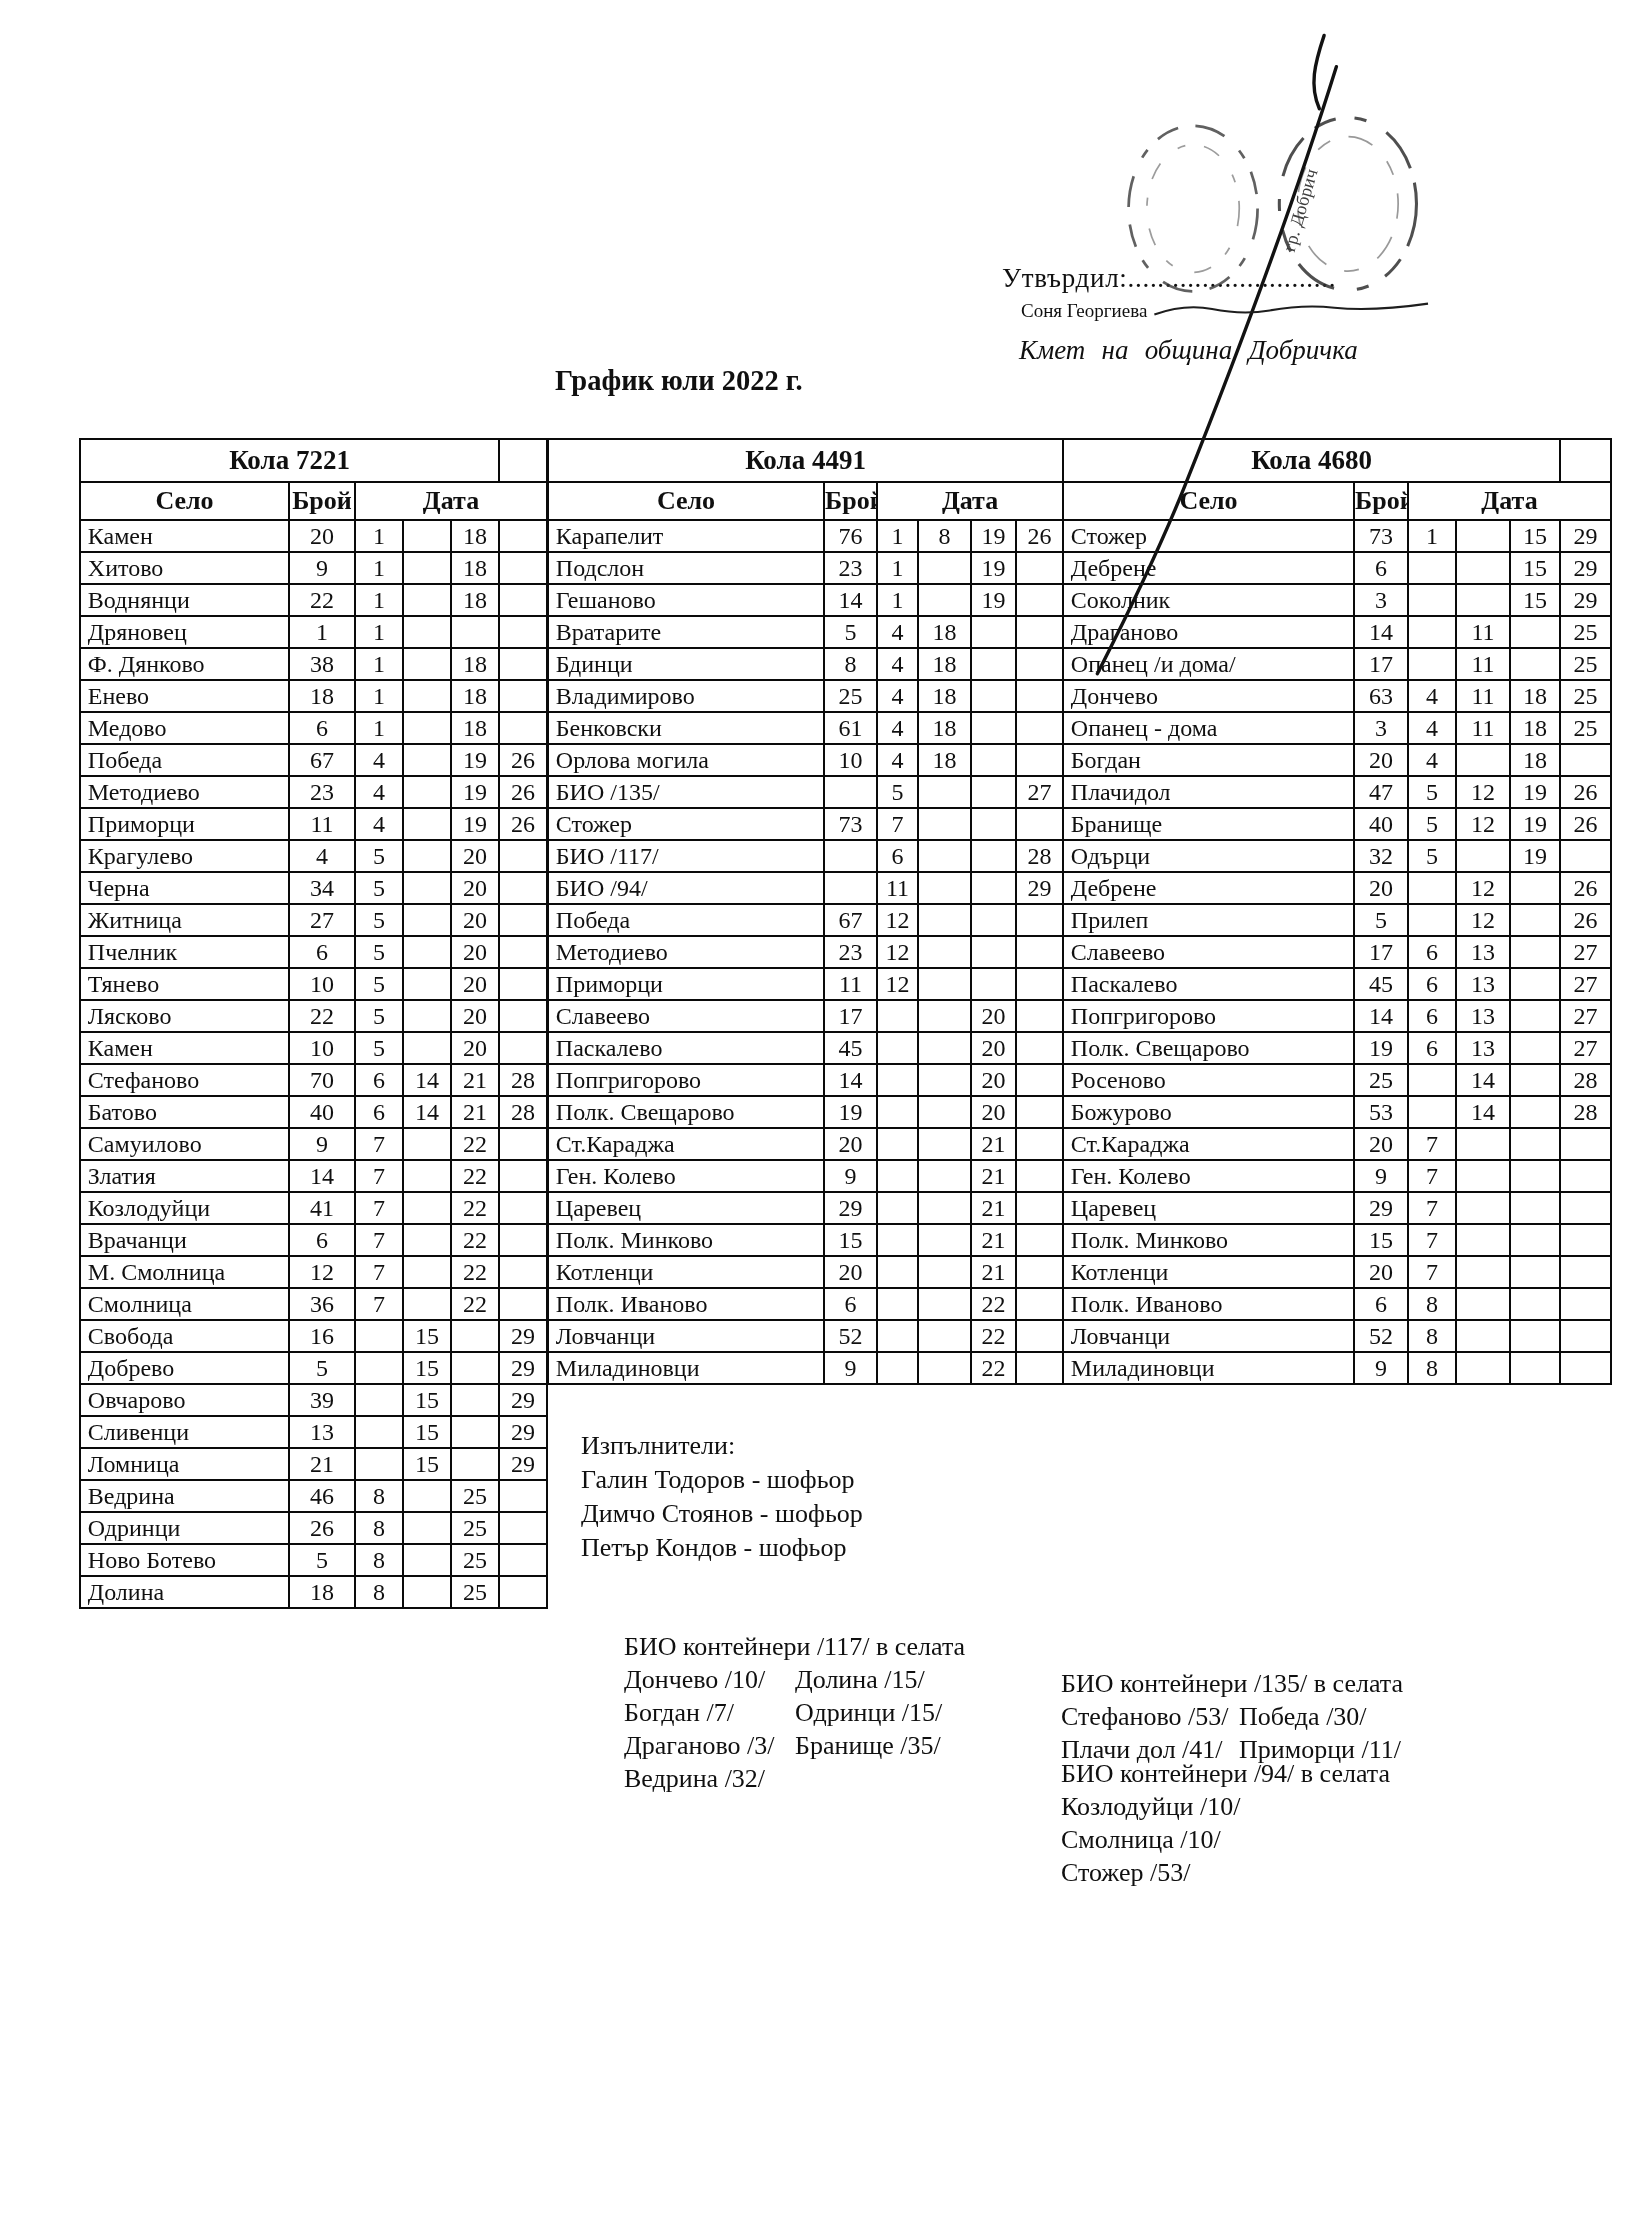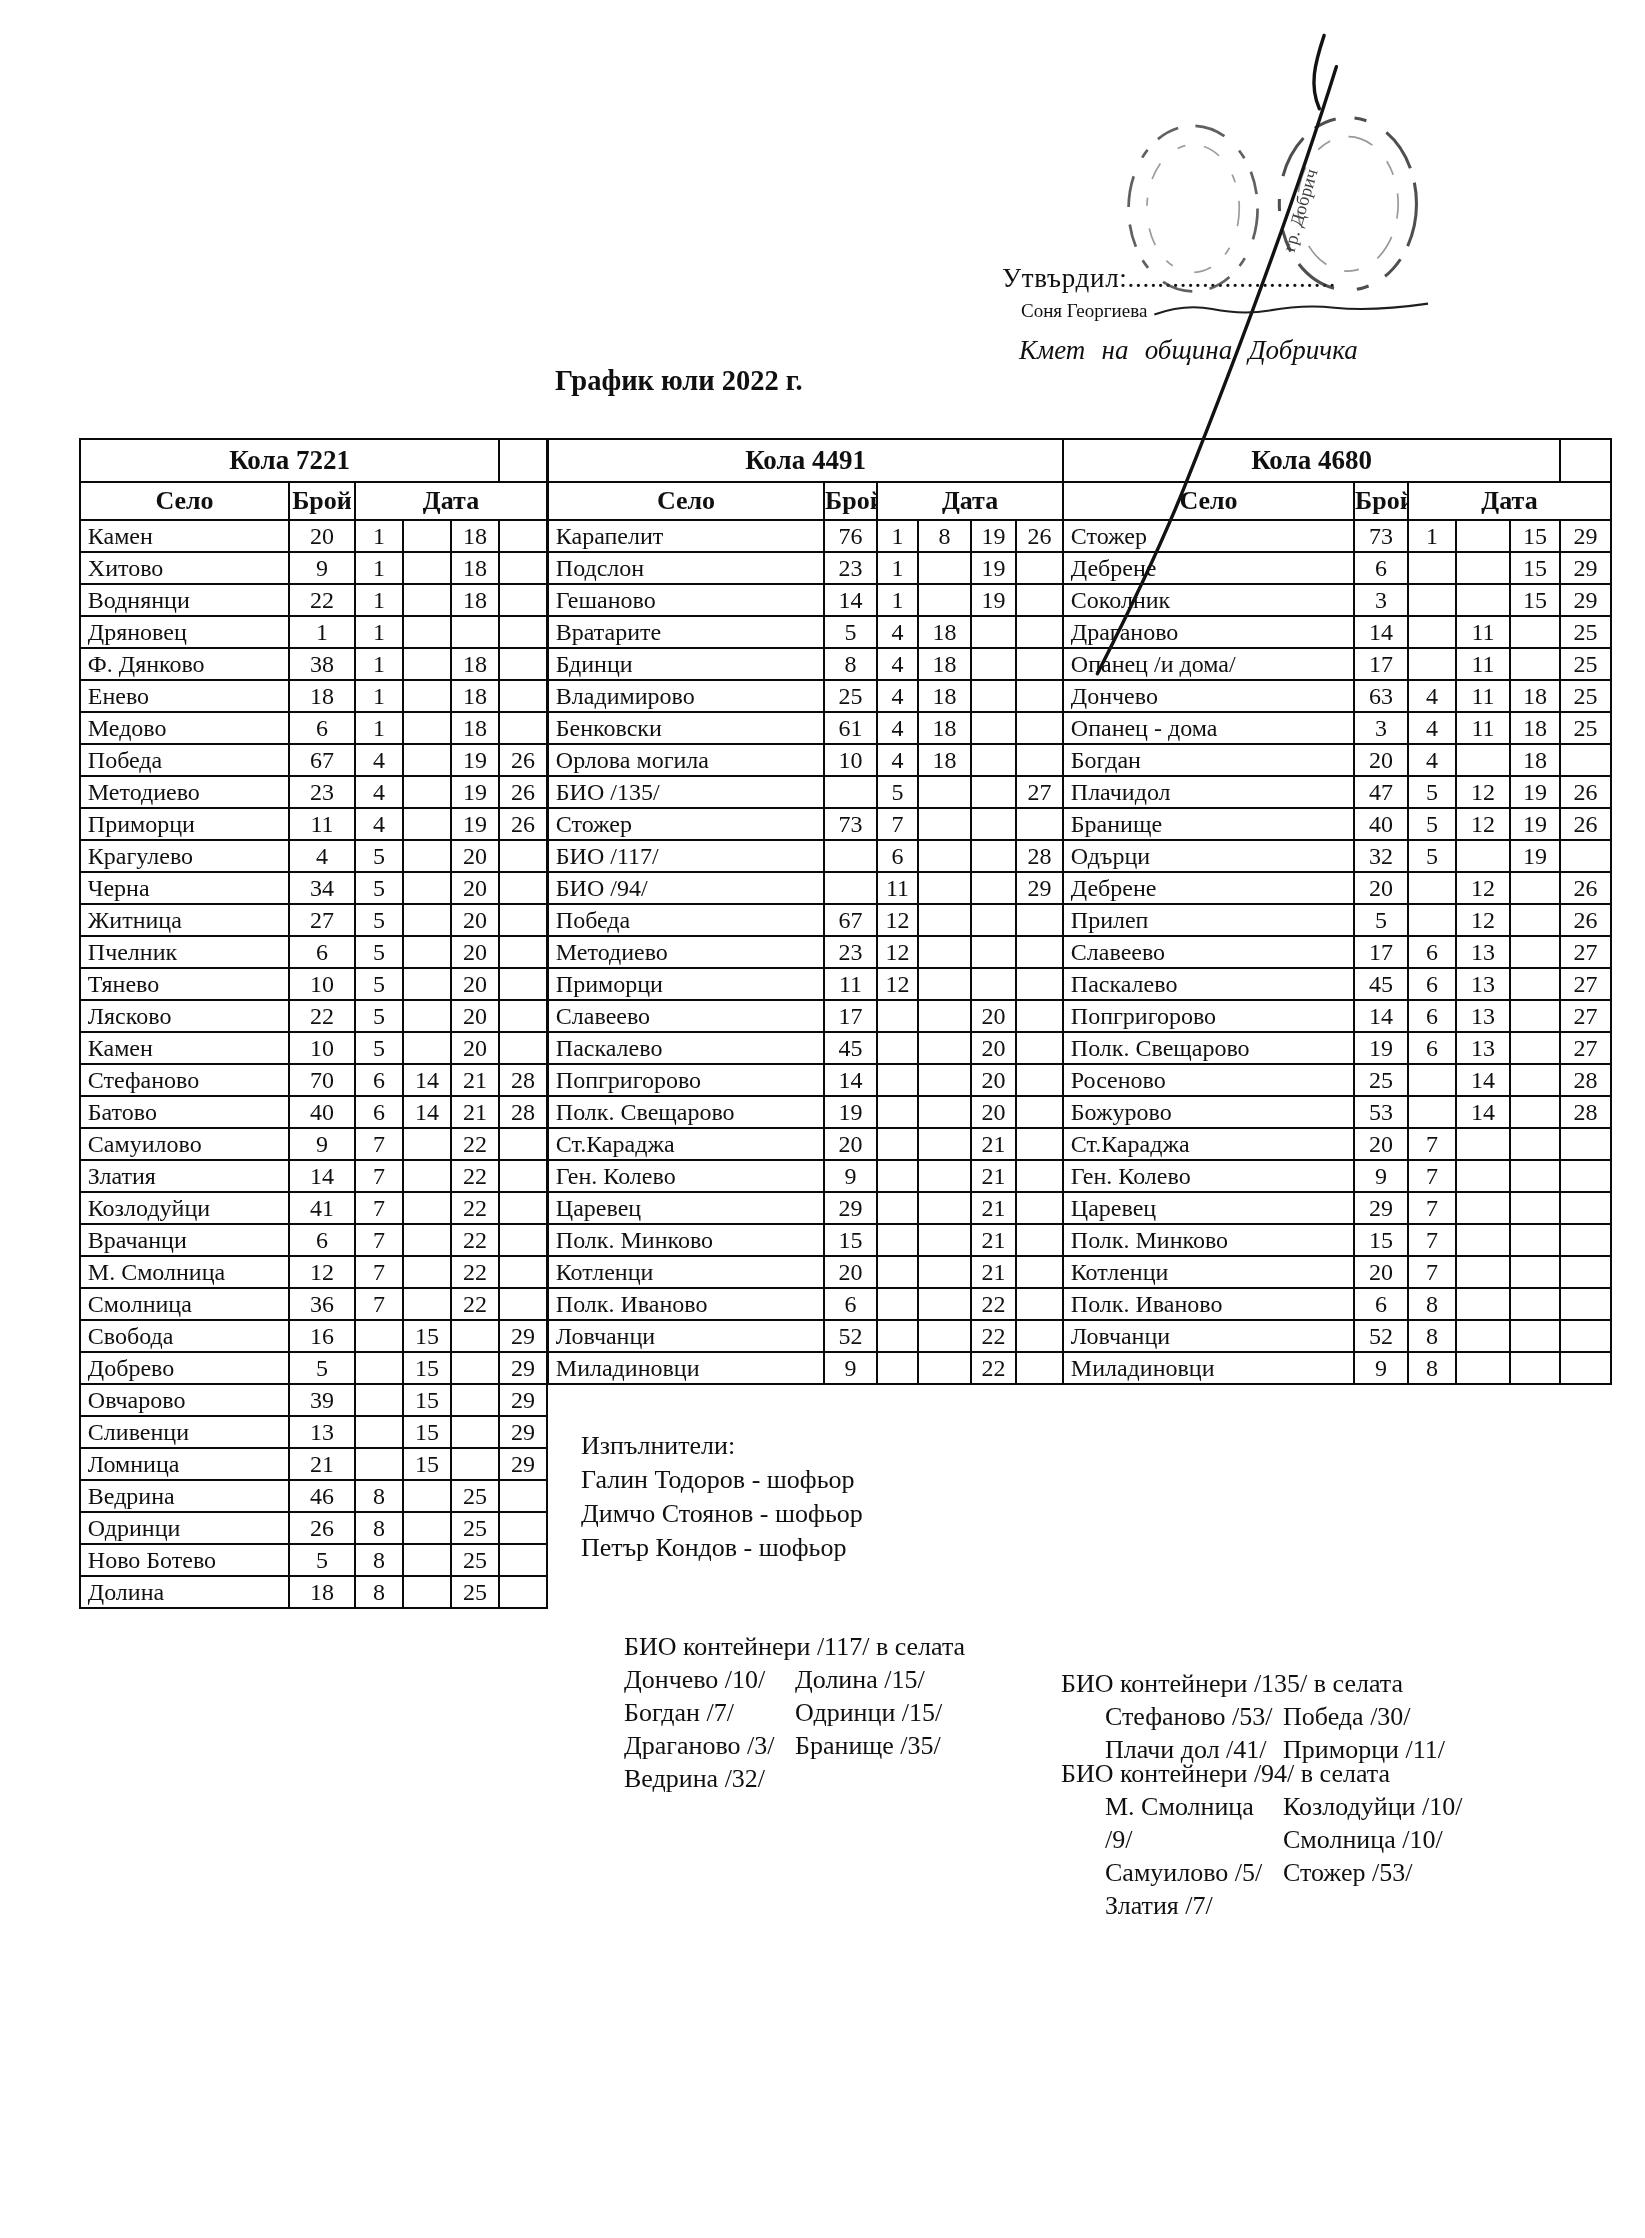--- a/index.html
+++ b/index.html
@@ -25,21 +25,21 @@
   #table-2 { left:1062px; top:438px; width:548px; }
 
   .textblock { position:absolute; font-size:26px; }
   #executors { left:581px; top:1429px; line-height:34px; }
   .note { line-height:33px; }
   #note-0 { left:581px; top:1630px;margin-left:43px; }
   #note-1 { left:1061px; top:1667px; }
   #note-2 { left:1061px; top:1757px; }
   .note .cols { display:flex; }
   #note-0 .col1 { width:171px; }
-  #note-1 .col1, #note-2 .col1 { width:178px;margin-left:44px; }
+  #note-1 .col1, #note-2 .col1 { width:178px; }
   .overlay { position:absolute; left:0; top:0; pointer-events:none; }
 </style>
 </head>
 <body>
 
 <div class="page">
 
   <div class="abs" id="approval-line">Утвърдил:............................</div>
   <div class="abs" id="approver-name">Соня Георгиева</div>
   <div class="abs" id="approver-role">Кмет на община Добричка</div>
@@ -854,25 +854,20 @@
         </div>
         <div class="col2">
           <div>Победа /30/</div>
           <div>Приморци /11/</div>
         </div>
       </div>
   </div>
   <div class="textblock note" id="note-2">
     <div>БИО контейнери /94/ в селата</div>
     <div class="cols">
-        <div class="col1">
-          <div>М. Смолница /9/</div>
-          <div>Самуилово /5/</div>
-          <div>Златия /7/</div>
-        </div>
         <div class="col2">
           <div>Козлодуйци /10/</div>
           <div>Смолница /10/</div>
           <div>Стожер /53/</div>
         </div>
       </div>
   </div>
 
   <svg class="overlay" width="1646" height="2239" viewBox="0 0 2424 3297">
     <g fill="none">

